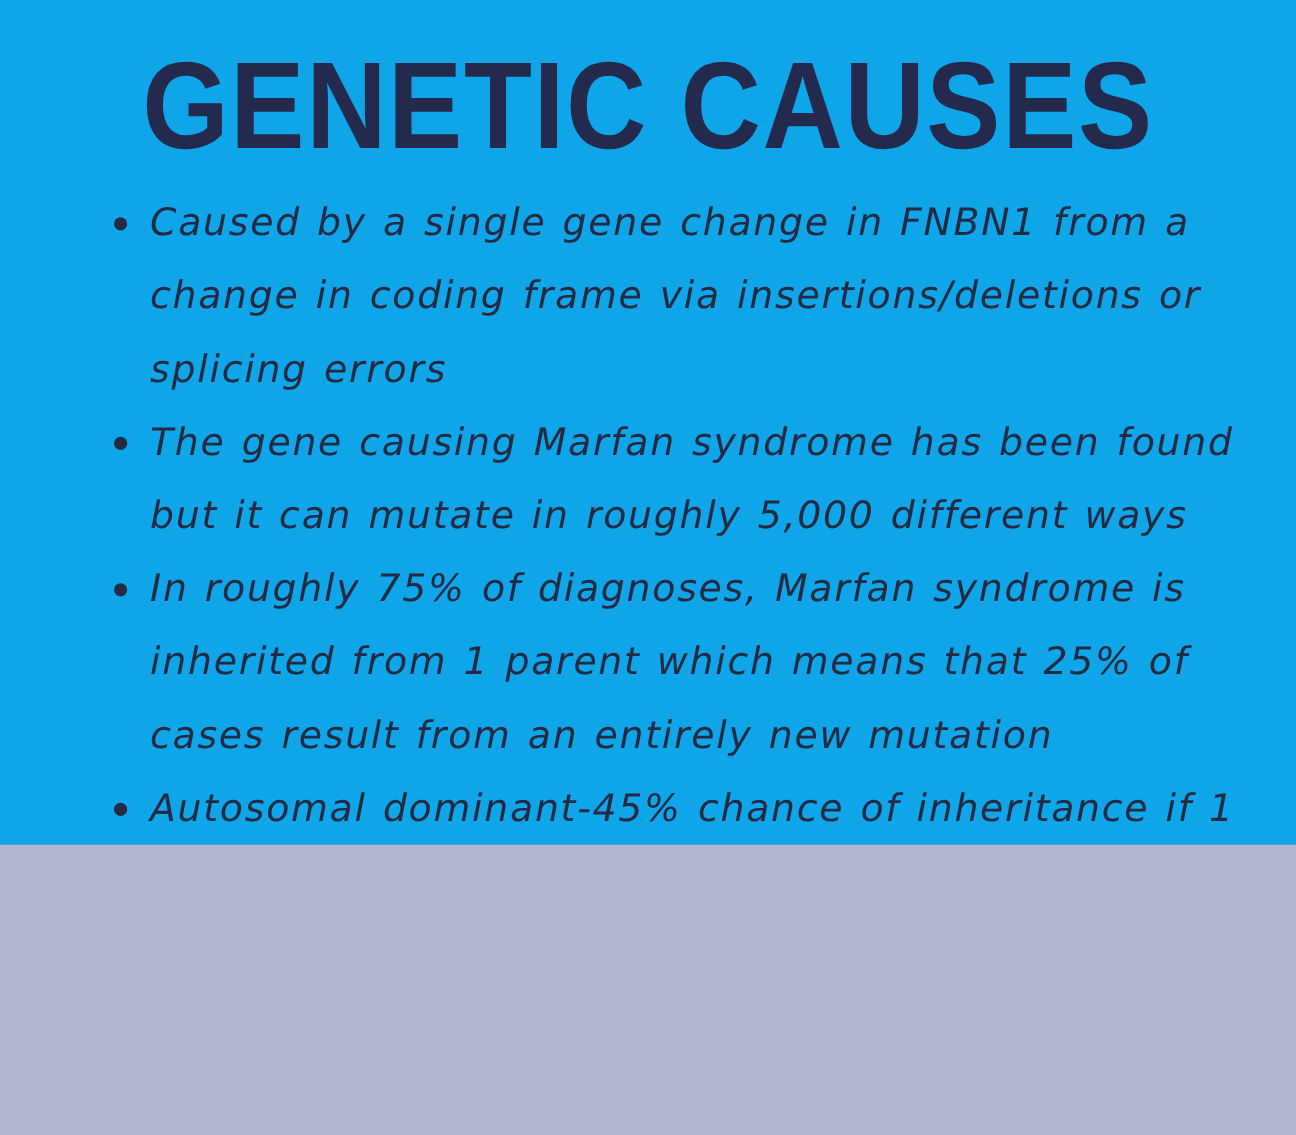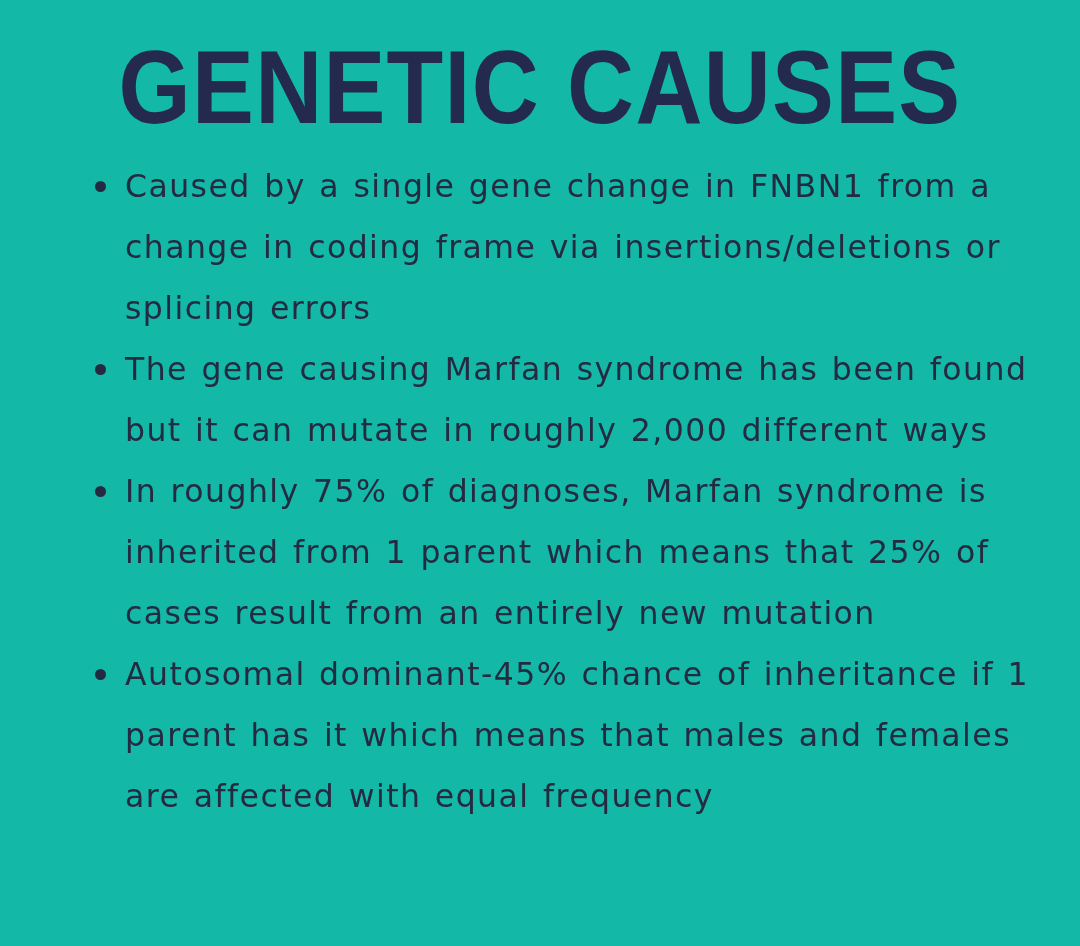--- a/index.html
+++ b/index.html
@@ -12,22 +12,22 @@
     width: 1080px;
     height: 946px;
     overflow: hidden;
     background: #b3b7cd;
     font-family: "DejaVu Sans", sans-serif;
   }
 
   .poster {
     position: relative;
     width: 1080px;
-    height: 946px;
-    background: #14b8a6;
+    height: 704px;
+    background: #0ea5e9;
     box-sizing: border-box;
     overflow: hidden;
   }
 
   
   .poster-title {
     position: absolute;
     top: 34px;
     left: 0;
     width: 1080px;
@@ -60,20 +60,21 @@
     margin: 0 0 0 0;
     padding: 0 0 0 37px;
     color: #242a42;
     font-family: "DejaVu Sans", sans-serif;
     font-weight: 400;
     font-size: 31.5px;
     line-height: 61px;
     letter-spacing: 1.45px;
     word-spacing: 2px;
     text-align: left;
+    font-style: italic;
   }
 
   .bullet-marker {
     position: absolute;
     left: 7px;
     top: 25px;
     width: 11px;
     height: 11px;
     border-radius: 50%;
     background: #242a42;
@@ -92,21 +93,21 @@
 
   <ul class="bullet-list">
 
     <li class="bullet-item">
       <span class="bullet-marker"></span>
       <span class="bullet-text">Caused by a single gene change in FNBN1 from a change in coding frame via insertions/deletions or splicing errors</span>
     </li>
 
     <li class="bullet-item">
       <span class="bullet-marker"></span>
-      <span class="bullet-text">The gene causing Marfan syndrome has been found but it can mutate in roughly 2,000 different ways</span>
+      <span class="bullet-text">The gene causing Marfan syndrome has been found but it can mutate in roughly 5,000 different ways</span>
     </li>
 
     <li class="bullet-item">
       <span class="bullet-marker"></span>
       <span class="bullet-text">In roughly 75% of diagnoses, Marfan syndrome is inherited from 1 parent which means that 25% of cases result from an entirely new mutation</span>
     </li>
 
     <li class="bullet-item">
       <span class="bullet-marker"></span>
       <span class="bullet-text">Autosomal dominant-45% chance of inheritance if 1 parent has it which means that males and females are affected with equal frequency</span>

